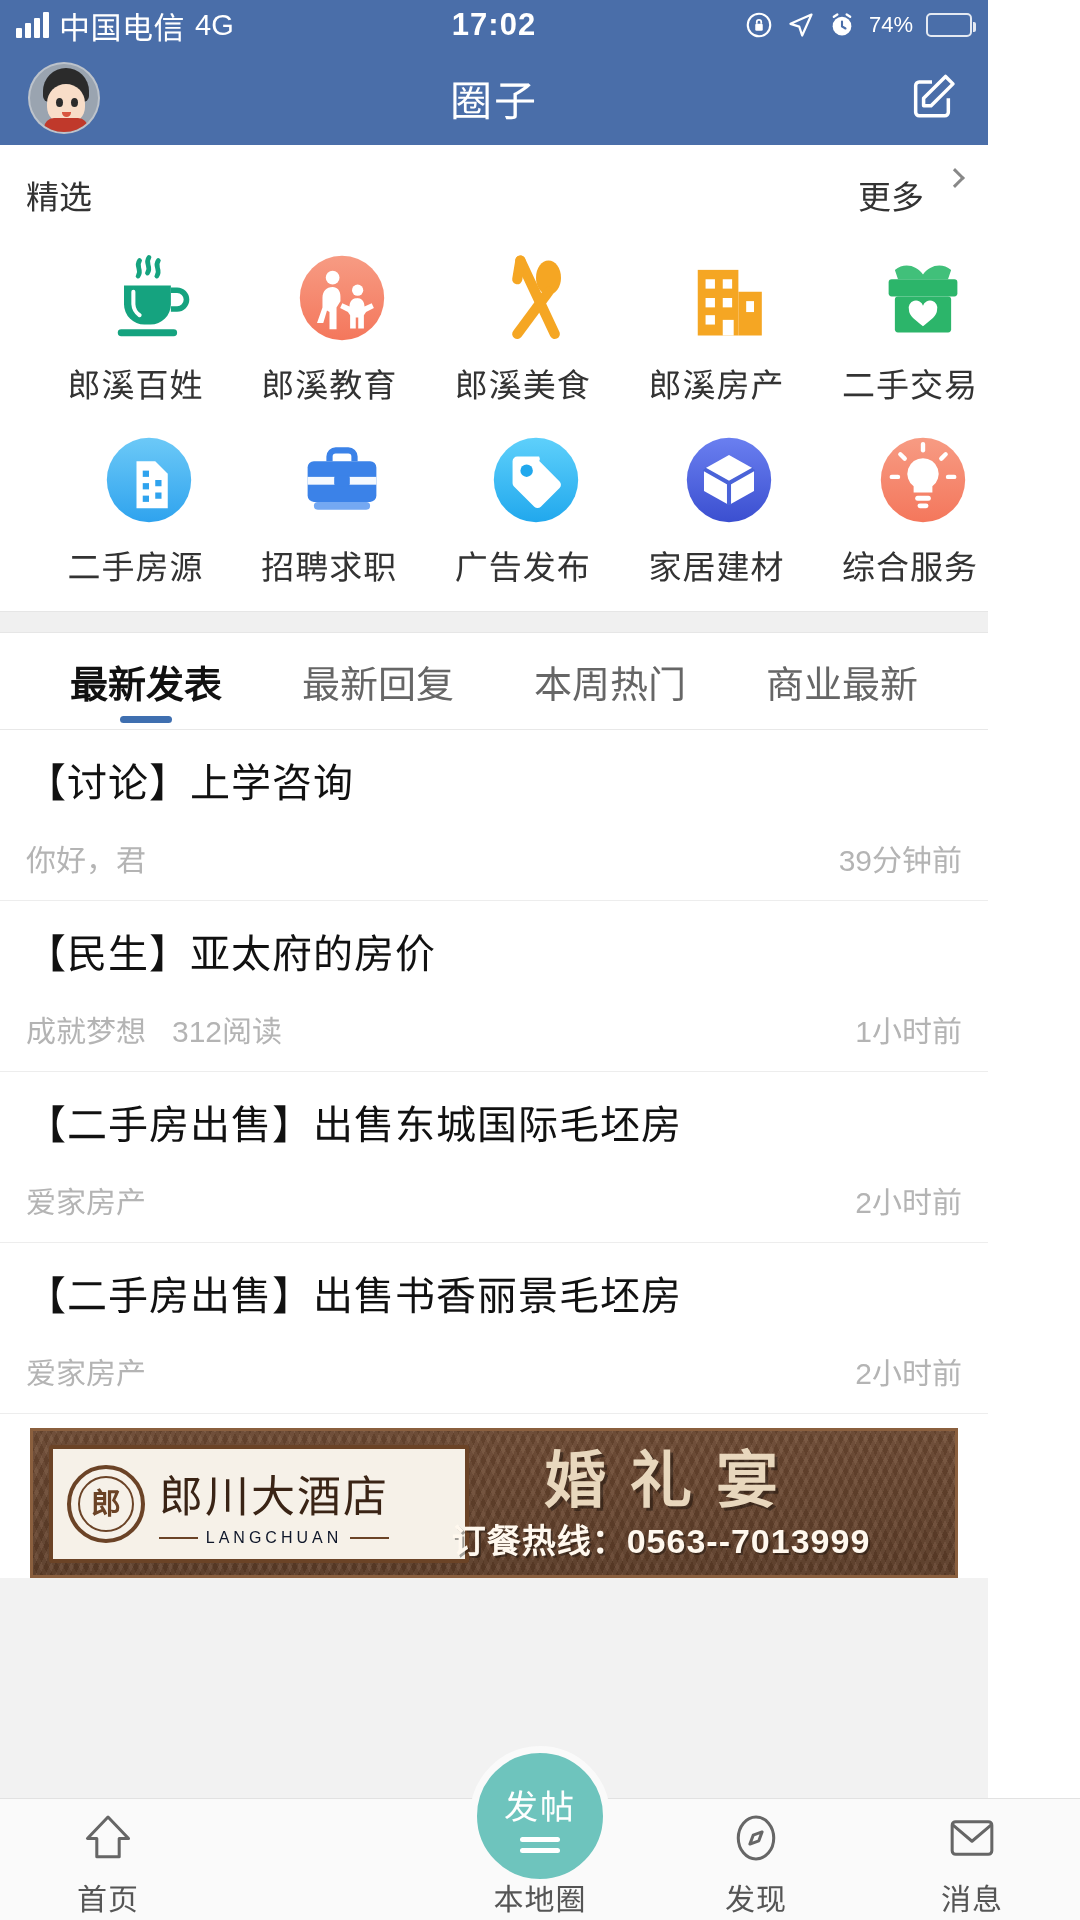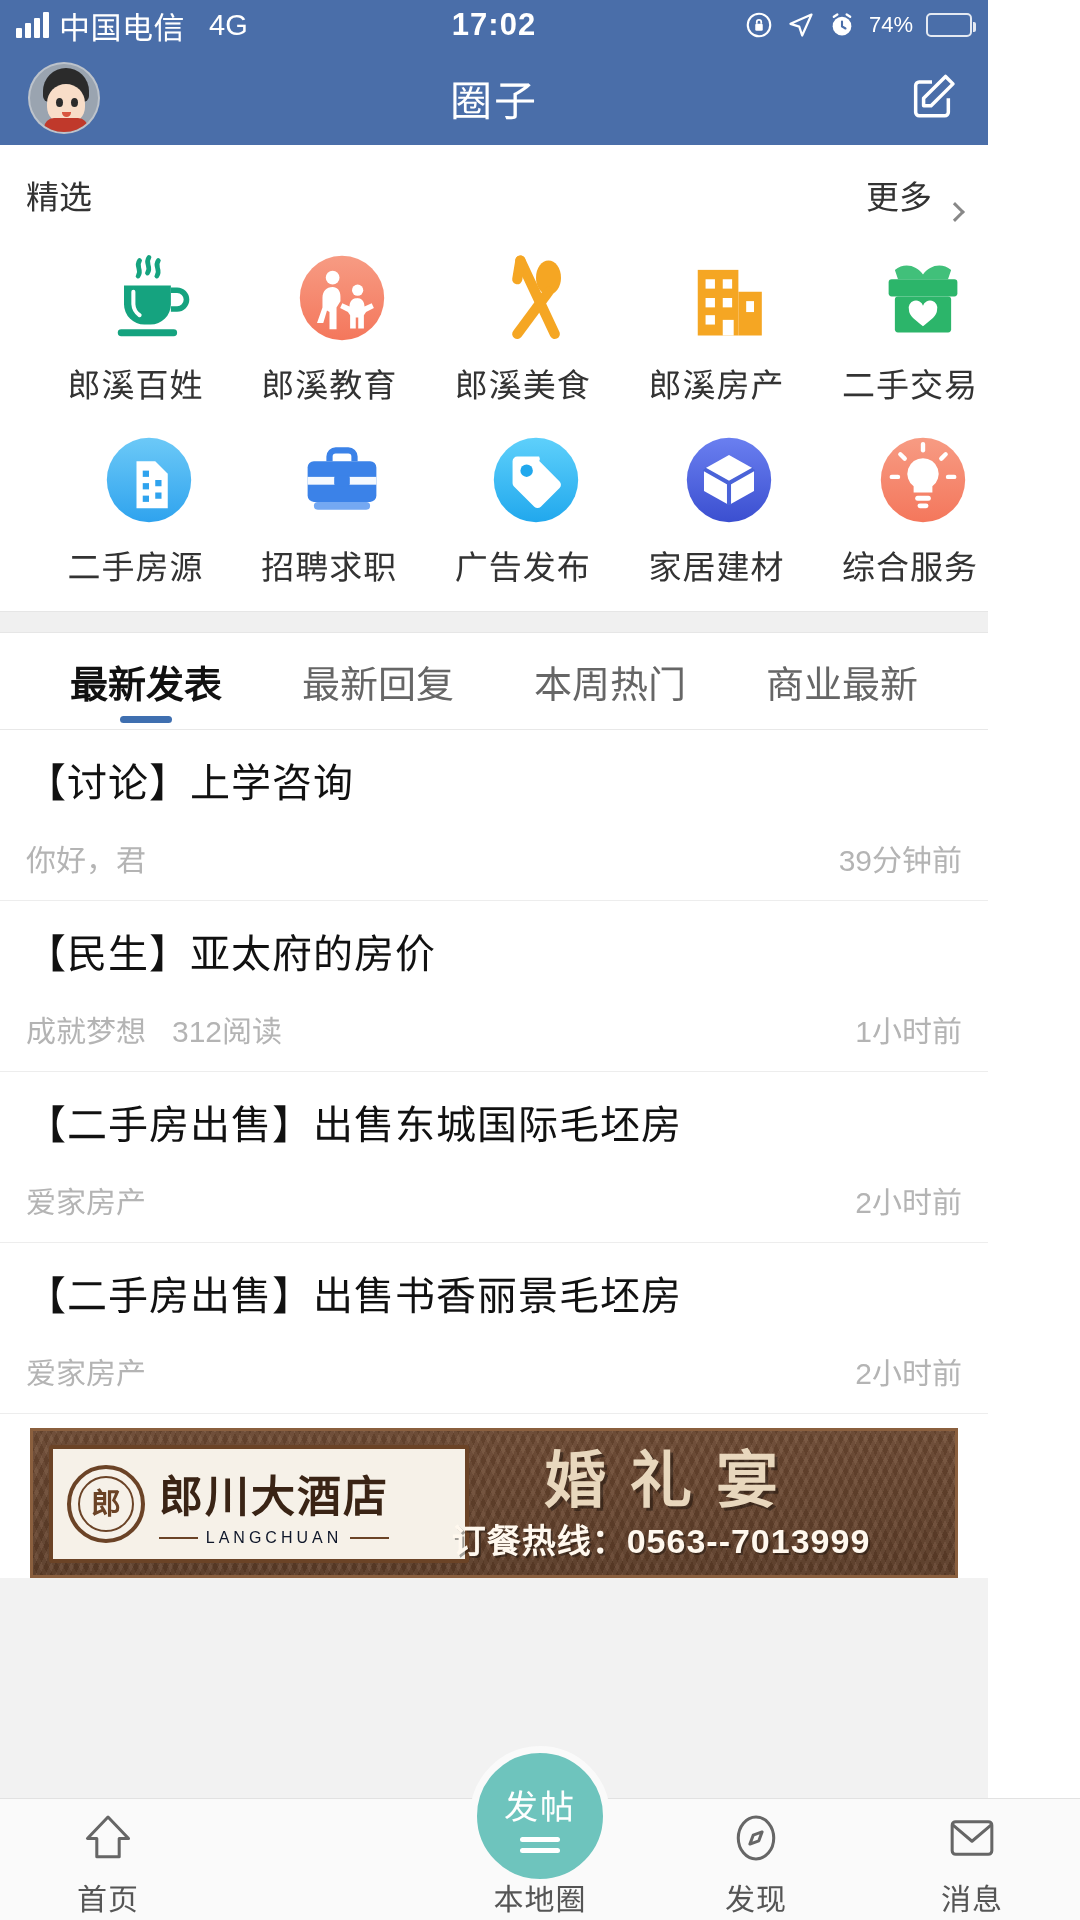--- a/index.html
+++ b/index.html
@@ -16,21 +16,21 @@
     height:50px; background:#4a6ea9; color:#fff;
     display:flex; align-items:center; padding:0 16px;
     font-size:30px; position:relative;
   }
   .sb-left { display:flex; align-items:center; gap:10px; }
   .sig { display:flex; align-items:flex-end; gap:3px; height:26px; }
   .sig i { display:block; width:6px; background:#fff; border-radius:1px; }
   .sig i:nth-child(1){height:10px;} .sig i:nth-child(2){height:15px;}
   .sig i:nth-child(3){height:20px;} .sig i:nth-child(4){height:26px;}
   .carrier { font-size:31px; letter-spacing:0.5px; }
-  .net { font-size:29px; margin-left:14px; }
+  .net { font-size:29px; }
   .sb-center {
     position:absolute; left:0; right:0; text-align:center;
     font-size:31px; font-weight:600; letter-spacing:1px;
   }
   .sb-right {
     margin-left:auto; display:flex; align-items:center; gap:13px;
     position:relative; z-index:2;
   }
   .sb-right svg { display:block; }
   .batt-pct { font-size:22px; }
@@ -71,21 +71,21 @@
   }
   .nav-right { margin-left:auto; position:relative; z-index:2; }
 
   
   .cat-panel { background:#fff; padding:0 0 22px; }
   .cat-head {
     display:flex; align-items:center; justify-content:space-between;
     padding:26px 26px 8px;
   }
   .cat-head .left { font-size:33px; color:#333; }
-  .cat-head .right { font-size:33px; color:#333; display:flex; align-items:flex-end; gap:16px; }
+  .cat-head .right { font-size:33px; color:#333; display:flex; align-items:flex-start; gap:24px; }
   .chev {
     width:14px; height:14px; border-right:3px solid #888; border-top:3px solid #888;
     transform:rotate(45deg); display:inline-block;
   }
   .cat-grid {
     display:grid; grid-template-columns:repeat(5,1fr);
     row-gap:18px; padding:16px 10px 0;
   }
   .cat-cell {
     display:flex; flex-direction:column; align-items:flex-end; gap:6px;
@@ -144,21 +144,21 @@
   .ad-seal {
     width:78px; height:78px; border-radius:50%; border:4px solid #6b4326;
     display:flex; align-items:center; justify-content:center; flex:0 0 auto;
     font-size:34px; color:#6b4326; font-weight:700; line-height:1;
   }
   .ad-seal-in {
     width:56px; height:56px; border:2px solid #6b4326; border-radius:50%;
     display:flex; align-items:center; justify-content:center; font-size:30px;
   }
   .ad-hotel { display:flex; flex-direction:column; align-items:center; gap:4px; }
-  .ad-hotel-cn { font-size:44px; color:#3a2415; font-weight:700; letter-spacing:2px; }
+  .ad-hotel-cn { font-size:44px; color:#3a2415; font-weight:400; letter-spacing:2px; }
   .ad-hotel-en {
     font-size:16px; color:#0f172a; letter-spacing:4px;
     display:flex; align-items:center; gap:8px; width:100%;
   }
   .ad-hotel-en::before, .ad-hotel-en::after {
     content:""; flex:1; height:2px; background:#6b4326;
   }
   .ad-right {
     position:absolute; right:24px; top:8px; width:540px; height:134px;
     display:flex; flex-direction:column; align-items:center; justify-content:center; gap:2px;

